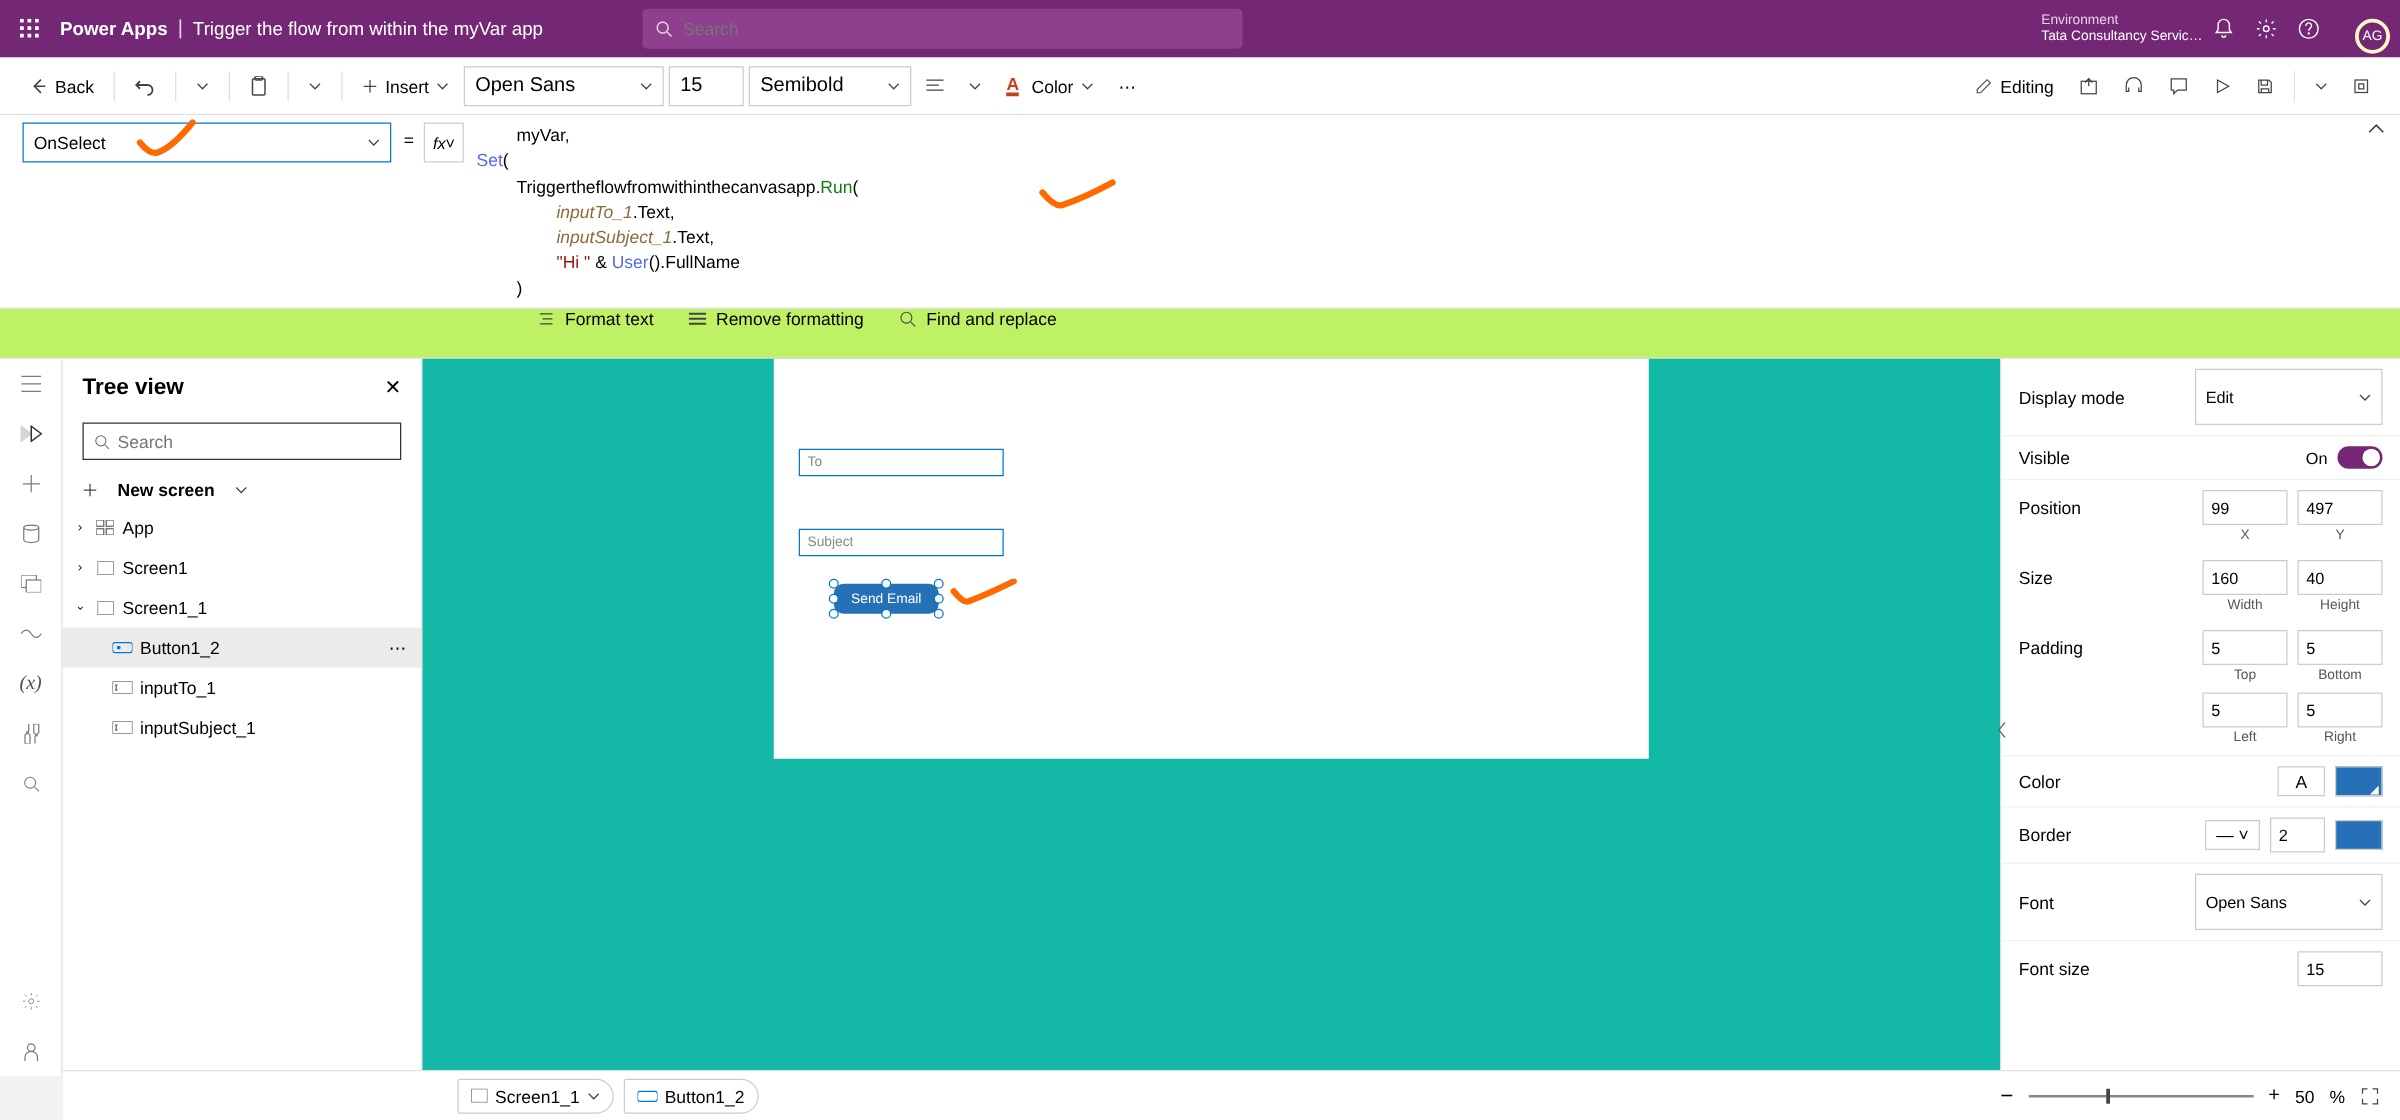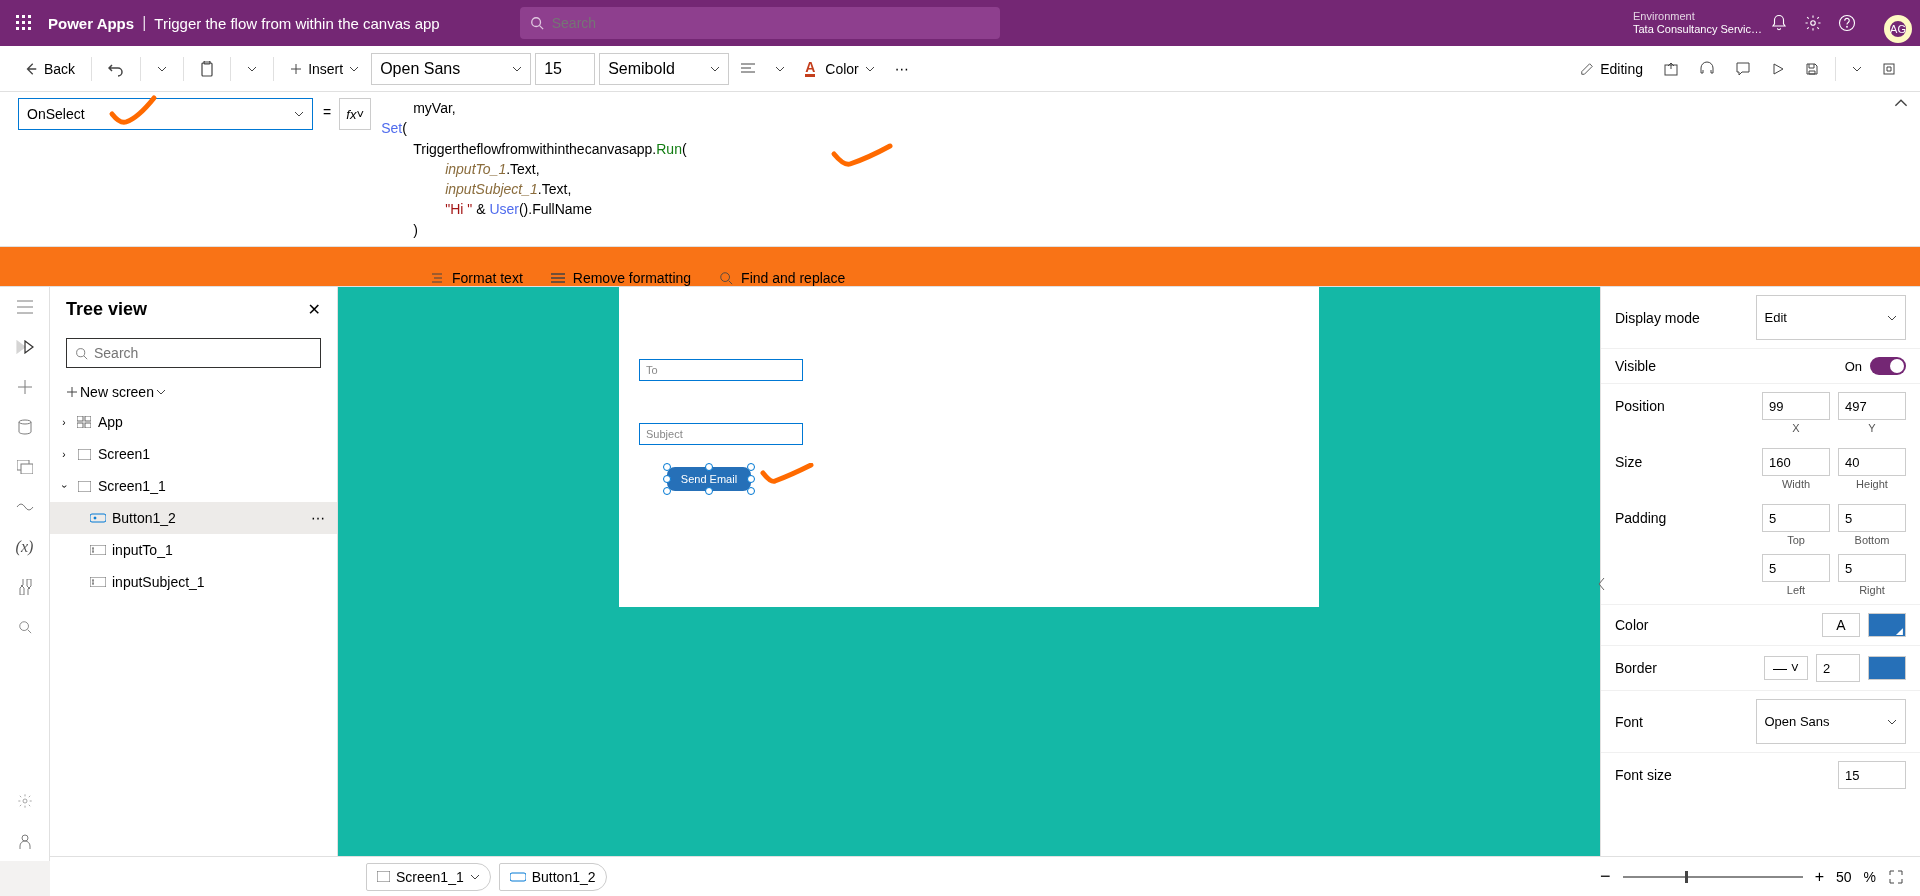--- a/index.html
+++ b/index.html
@@ -8,21 +8,21 @@
 .waffle { width: 32px; height: 32px; display: flex; align-items: center; justify-content: center; cursor: pointer; }
 .brand { font-size: 15px; font-weight: 600; margin-left: 8px; }
 .brand-sep { margin: 0 8px; opacity: 0.8; }
 .app-title { font-size: 15px; }
 .search-box { flex: 0 0 480px; margin-left: 80px; background: #8e3f8e; border-radius: 4px; height: 32px; display: flex; align-items: center; padding: 0 10px; color: #e1c9e1; }
 .search-box input { background: transparent; border: none; outline: none; color: white; margin-left: 8px; flex: 1; font-size: 14px; }
 .header-spacer { flex: 1; }
 .env { font-size: 11px; line-height: 1.2; margin-right: 8px; }
 .env-label { opacity: 0.8; }
 .header-icons { display: flex; gap: 16px; align-items: center; }
-.avatar { width: 28px; height: 28px; border-radius: 50%; border: 6px solid #fef9c3; display: flex; align-items: center; justify-content: center; font-size: 11px; margin-left: 12px; margin-top: 12px; }
+.avatar { width: 28px; height: 28px; border-radius: 50%; border: 3px solid #fef9c3; display: flex; align-items: center; justify-content: center; font-size: 11px; margin-left: 12px; margin-top: 12px; }
 
 .toolbar { background: #fff; height: 46px; border-bottom: 1px solid #e0e0e0; display: flex; align-items: center; padding: 0 16px; gap: 4px; }
 .tbtn { height: 32px; display: flex; align-items: center; padding: 0 8px; gap: 6px; font-size: 14px; cursor: pointer; border-radius: 2px; }
 .tsep { width: 1px; height: 24px; background: #e0e0e0; margin: 0 4px; }
 .tdropdown { border: 1px solid #ccc; height: 32px; display: flex; align-items: center; padding: 0 8px; gap: 8px; min-width: 60px; justify-content: space-between; }
 .tdropdown.font { min-width: 160px; }
 .tdropdown.fsize { min-width: 60px; }
 .tdropdown.weight { min-width: 130px; }
 .tspacer { flex: 1; }
 
@@ -30,38 +30,38 @@
 .prop-select { border: 1px solid #0078d4; width: 295px; height: 32px; margin: 6px 0 6px 18px; display: flex; align-items: center; padding: 0 8px; justify-content: space-between; font-size: 14px; }
 .eq { margin: 12px 8px 0 10px; font-size: 14px; }
 .fx-box { border: 1px solid #ccc; width: 32px; height: 32px; margin-top: 6px; display: flex; align-items: center; justify-content: center; font-style: italic; font-size: 13px; }
 .formula-editor { flex: 1; padding: 6px 10px; font-family: Consolas, monospace; font-size: 14px; line-height: 1.45; }
 .kw { color: #4f6bed; }
 .ident { color: #8a6c3c; font-style: italic; }
 .fn { color: #107c10; }
 .str { color: #a31515; }
 .expand-chev { position: absolute; right: 12px; top: 4px; cursor: pointer; }
 
-.formula-tools { background: #f97316; height: 40px; border-bottom: 1px solid #e0e0e0; display: flex; align-items: flex-end; padding-left: 430px; gap: 28px; font-size: 14px; }
+.formula-tools { background: #bef264; height: 40px; border-bottom: 1px solid #e0e0e0; display: flex; align-items: flex-start; padding-left: 430px; gap: 28px; font-size: 14px; }
 .ftool { display: flex; align-items: center; gap: 8px; cursor: pointer; }
 
 .workspace { display: flex; height: calc(896px - 46px - 46px - 150px - 40px - 40px); }
 .left-rail { width: 50px; background: #fff; border-right: 1px solid #e0e0e0; display: flex; flex-direction: column; align-items: center; padding-top: 10px; gap: 20px; position: relative; }
 .rail-icon { width: 20px; height: 20px; cursor: pointer; opacity: 0.7; display: flex; align-items: center; justify-content: center; }
 .rail-icon.active { opacity: 1; }
 .rail-bottom { position: absolute; bottom: 10px; display: flex; flex-direction: column; gap: 20px; align-items: center; }
 
 .tree-panel { width: 288px; background: #fff; border-right: 1px solid #e0e0e0; display: flex; flex-direction: column; }
 .tree-header { padding: 12px 16px 8px; display: flex; justify-content: space-between; align-items: center; }
 .tree-title { font-size: 18px; font-weight: 600; }
 .tree-tabs { display: flex; gap: 20px; padding: 0 16px; border-bottom: 1px solid #e0e0e0; }
 .tree-tab { padding: 8px 0; font-size: 14px; cursor: pointer; border-bottom: 2px solid transparent; }
 .tree-tab.active { border-bottom-color: #742774; color: #323130; }
 .tree-search { margin: 10px 16px; border: 1px solid #323130; height: 30px; display: flex; align-items: center; padding: 0 8px; gap: 6px; }
 .tree-search input { border: none; outline: none; flex: 1; font-size: 14px; }
-.new-screen { padding: 6px 16px; display: flex; align-items: center; gap: 2px; font-size: 14px; cursor: pointer; }
+.new-screen { padding: 6px 16px; display: flex; align-items: center; gap: 16px; font-size: 14px; cursor: pointer; font-weight: bold; }
 .tree-items { flex: 1; overflow: auto; }
 .tree-item { height: 32px; display: flex; align-items: center; padding: 0 8px; gap: 6px; font-size: 14px; cursor: pointer; }
 .tree-item.selected { background: #edebe9; }
 .tree-item .chev { width: 12px; text-align: center; font-size: 10px; }
 .tree-item .ticon { width: 16px; display: flex; justify-content: center; }
 
 .canvas-area { flex: 1; background: #14b8a6; display: flex; justify-content: center; padding-top: 0; position: relative; }
 .canvas { width: 700px; height: 320px; background: #fff; margin-top: 0; position: relative; }
 .canvas-input { position: absolute; width: 164px; height: 22px; border: 1px solid #0078d4; padding: 0 6px; font-size: 11px; color: #888; display: flex; align-items: center; }
 .canvas-button { position: absolute; width: 84px; height: 24px; background: #2670b8; color: white; font-size: 11px; display: flex; align-items: center; justify-content: center; border-radius: 8px; }
@@ -101,21 +101,21 @@
         <rect x="0" y="6" width="3" height="3"></rect>
         <rect x="6" y="6" width="3" height="3"></rect>
         <rect x="12" y="6" width="3" height="3"></rect>
         <rect x="0" y="12" width="3" height="3"></rect>
         <rect x="6" y="12" width="3" height="3"></rect>
         <rect x="12" y="12" width="3" height="3"></rect>
       </svg>
   </div>
   <span class="brand">Power Apps</span>
   <span class="brand-sep">|</span>
-  <span class="app-title">Trigger the flow from within the canvas app</span>
+  <span class="app-title">Trigger the flow from within the myVar app</span>
   <div class="search-box">
     <svg width="14" height="14" viewBox="0 0 16 16" fill="none" stroke="#e1c9e1" stroke-width="1.5">
         <circle cx="7" cy="7" r="5"></circle>
         <line x1="11" y1="11" x2="15" y2="15"></line>
       </svg>
     <input placeholder="Search" style="">
   </div>
   <div class="header-spacer"></div>
   <div class="env">
     <div class="env-label">Environment</div>

